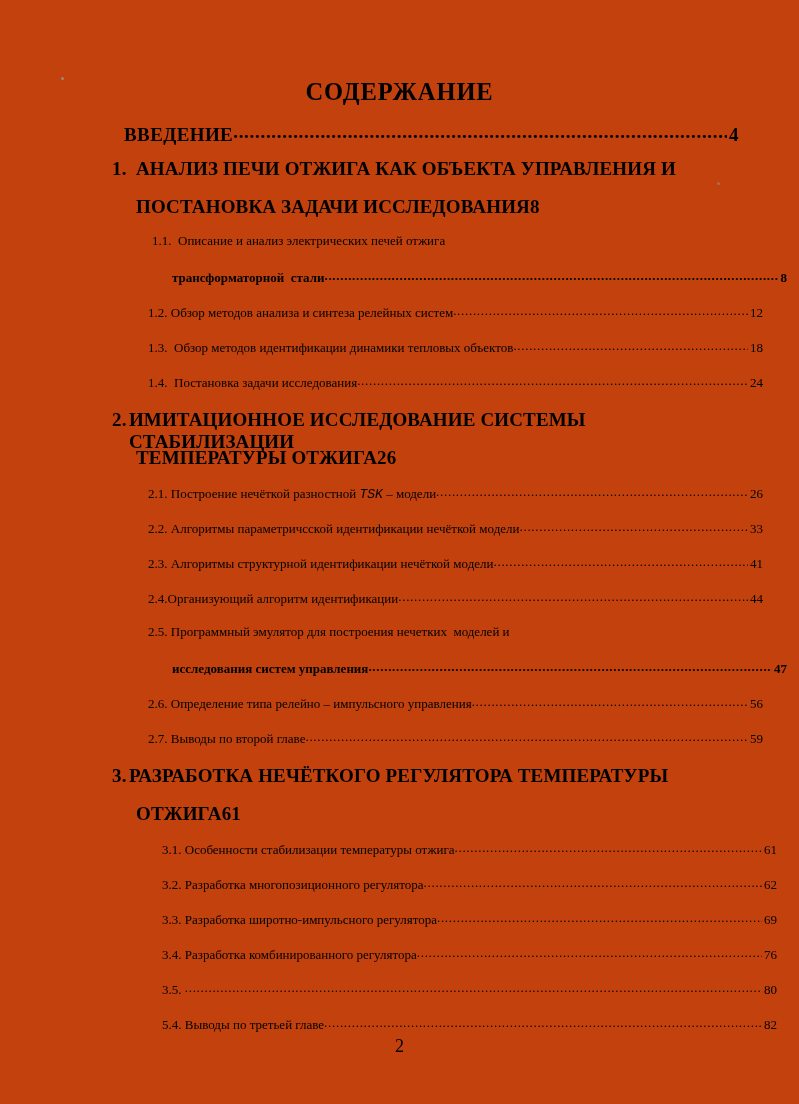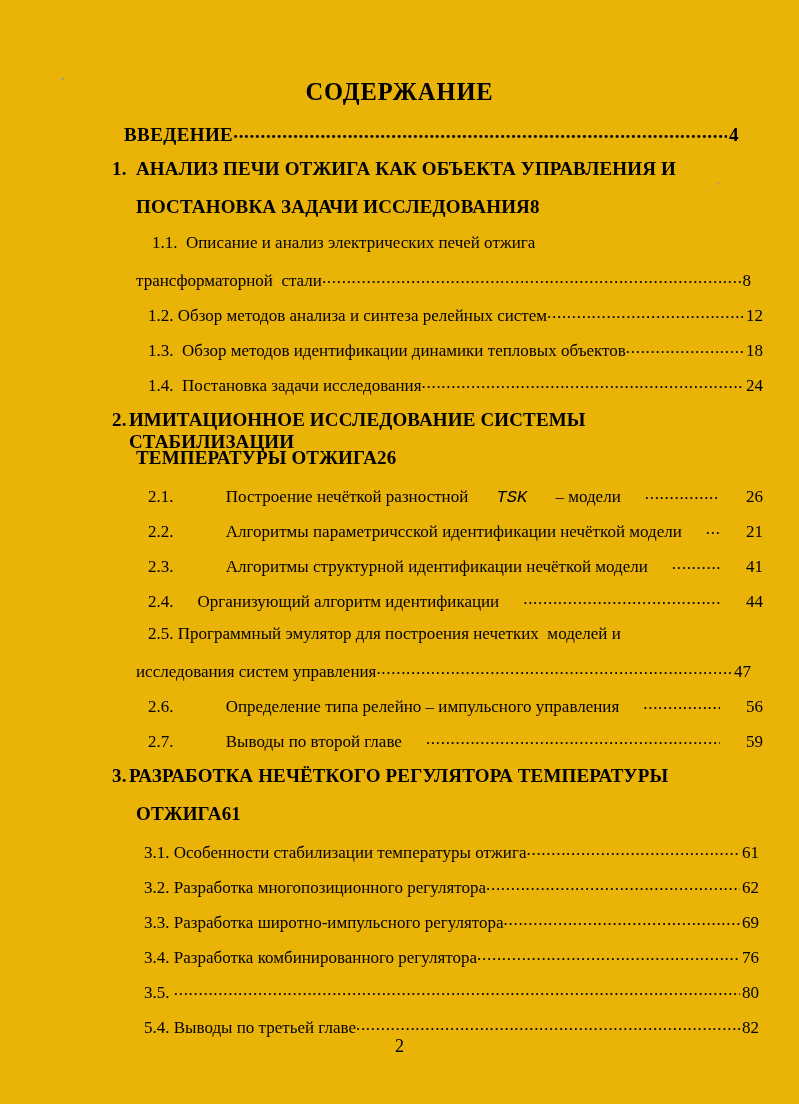--- a/index.html
+++ b/index.html
@@ -14,21 +14,21 @@
     position: relative;
     overflow: hidden;
     font-family: "Liberation Serif", "DejaVu Serif", serif;
     color: #000000;
     -webkit-font-smoothing: antialiased;
   }
 
   .page {
     position: absolute;
     inset: 0;
-    background: #eab308;
+    background: #c2410c;
   }
 
   
   .speck {
     position: absolute;
     background: #9a9a9a;
     border-radius: 50%;
     opacity: .75;
   }
   .speck-left  { left: 61px;  top: 77px;  width: 3px; height: 3px; }
@@ -102,29 +102,29 @@
   .chap {
     font-weight: bold;
     font-size: 19px;
     letter-spacing: .15px;
     margin-left: 0px;
   }
   .chap .row { height: 38px; display:flex; align-items:baseline; }
   .chap .row2 { margin-left: 24px; }
 
   .sec {
-    font-size: 17px;
+    font-size: 13px;
     height: 35px;
     margin-left: 40px;
   }
-  .sec.cont { margin-left: 24px; }
+  .sec.cont { margin-left: 60px; font-weight: bold; }
   .sec.tight { margin-left: 36px; }
 
-  .sec2 { margin-left: 36px; gap: 24px; }
-  .sec3 { margin-left: 32px; }
+  .sec2 { margin-left: 36px; }
+  .sec3 { margin-left: 50px; }
 
   .ital { font-style: italic; font-family: Liberation Mono, monospace; }
 
   
   .chap.wide { width: 640px; }
 
   .page-num {
     position: absolute;
     top: 1036px;
     left: 0;
@@ -216,21 +216,21 @@
         <span class="txt"> – модели</span>
       <span class="leader"></span>
       <span class="pg">26</span>
     </div>
 
     <div class="entry sec sec2">
       <span class="txt">2.2.</span>
         <span class="txt">&nbsp;</span>
         <span class="txt">Алгоритмы параметричсской идентификации нечёткой модели</span>
       <span class="leader"></span>
-      <span class="pg">21</span>
+      <span class="pg">33</span>
     </div>
 
     <div class="entry sec sec2">
       <span class="txt">2.3.</span>
         <span class="txt">&nbsp;</span>
         <span class="txt">Алгоритмы структурной идентификации нечёткой модели</span>
       <span class="leader"></span>
       <span class="pg">41</span>
     </div>
 

